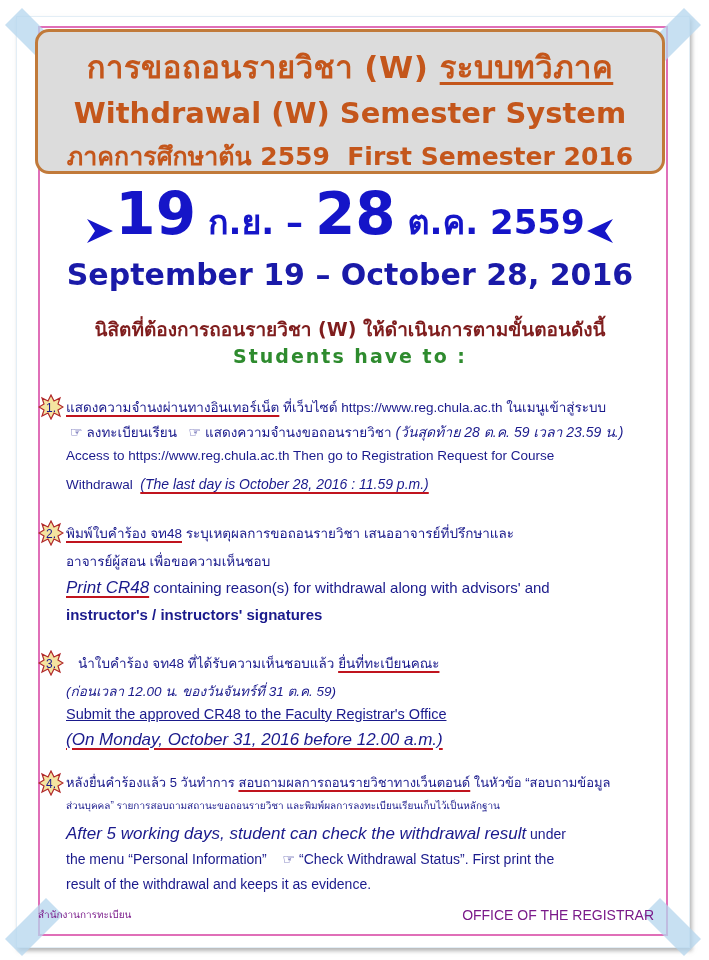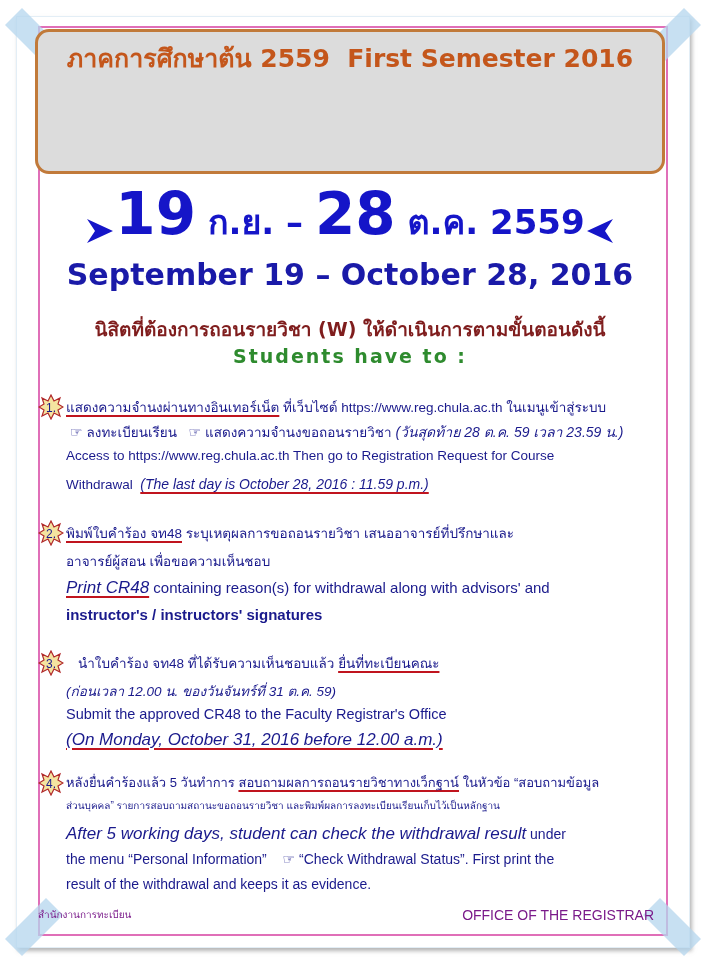--- a/index.html
+++ b/index.html
@@ -84,20 +84,24 @@
 
 <div class="paper">
   <div class="frame"></div>
   <div class="tape tl"></div>
   <div class="tape tr"></div>
   <div class="tape bl"></div>
   <div class="tape br"></div>
 </div>
 
 <div class="title-box">
+  <div class="title-th">
+    <span>การขอถอนรายวิชา (W) </span><span class="u">ระบบทวิภาค</span>
+  </div>
+  <div class="title-en">Withdrawal (W) Semester System</div>
   <div class="title-sem">
     <span>ภาคการศึกษาต้น 2559</span>&nbsp;&nbsp;<span>First Semester 2016</span>
   </div>
 </div>
 
 <div class="date-th">
   <svg class="arrow" viewBox="0 0 30 30">
       <path d="M2 4 L28 16 L2 28 L10 16 Z" fill="#1515c8"></path>
     </svg><span class="big">19</span><span class="mid"> ก.ย. – </span><span class="big">28</span><span class="mid"> ต.ค. 2559</span><svg class="arrow" viewBox="0 0 30 30">
       <path d="M28 4 L2 16 L28 28 L20 16 Z" fill="#1515c8"></path>
@@ -130,30 +134,30 @@
   <div class="line" style="top:84px; font-size:15px;font-weight:bold;">instructor's / instructors' signatures</div>
 </div>
 
 <div class="step" style="top:652px;">
   <svg class="badge" viewBox="0 0 26 26">
       <polygon points="13,1 16,7 22,4 20,10 25,13 20,16 22,22 16,19 13,25 10,19 4,22 6,16 1,13 6,10 4,4 10,7" fill="#f4e4a0" stroke="#b0282a" stroke-width="1.2"></polygon>
     </svg>
   <div class="badge-num">3.</div>
   <div class="line" style="top:0;margin-left:12px;"><span>นำใบคำร้อง จท48 ที่ได้รับความเห็นชอบแล้ว </span><span class="ul-red">ยื่นที่ทะเบียนคณะ</span></div>
   <div class="line it" style="top:28px;">(ก่อนเวลา 12.00 น. ของวันจันทร์ที่ 31 ต.ค. 59)</div>
-  <div class="line" style="top:54px; font-size:14.5px;">Submit the approved CR48 to the Faculty Registrar's Office</div>
+  <div class="line" style="top:54px; font-size:14.5px;text-decoration:underline;">Submit the approved CR48 to the Faculty Registrar's Office</div>
   <div class="line it ul-red" style="top:78px; font-size:17px;">(On Monday, October 31, 2016 before 12.00 a.m.)</div>
 </div>
 
 <div class="step" style="top:772px;">
   <svg class="badge" viewBox="0 0 26 26">
       <polygon points="13,1 16,7 22,4 20,10 25,13 20,16 22,22 16,19 13,25 10,19 4,22 6,16 1,13 6,10 4,4 10,7" fill="#f4e4a0" stroke="#b0282a" stroke-width="1.2"></polygon>
     </svg>
   <div class="badge-num">4.</div>
-  <div class="line" style="top:0; font-size:13px;"><span>หลังยื่นคำร้องแล้ว 5 วันทำการ </span><span class="ul-red">สอบถามผลการถอนรายวิชาทางเว็กฐาน์</span><span> ในหัวข้อ “สอบถามข้อมูล</span></div>
+  <div class="line" style="top:0; font-size:13px;"><span>หลังยื่นคำร้องแล้ว 5 วันทำการ </span><span class="ul-red">สอบถามผลการถอนรายวิชาทางเว็นตอนด์</span><span> ในหัวข้อ “สอบถามข้อมูล</span></div>
   <div class="line" style="top:26px; font-size:10px;">ส่วนบุคคล” รายการสอบถามสถานะขอถอนรายวิชา และพิมพ์ผลการลงทะเบียนเรียนเก็บไว้เป็นหลักฐาน</div>
   <div class="line" style="top:52px; font-size:14px;"><span class="it big17">After 5 working days, student can check the withdrawal result</span><span> under</span></div>
   <div class="line" style="top:79px; font-size:14px;"><span>the menu “Personal Information”</span>&nbsp;&nbsp;&nbsp;<span class="hand">☞</span><span>“Check Withdrawal Status”. First print the</span></div>
   <div class="line" style="top:104px; font-size:14px;">result of the withdrawal and keeps it as evidence.</div>
 </div>
 
 <div class="footer-th">สำนักงานการทะเบียน</div>
 <div class="footer-en">OFFICE OF THE REGISTRAR</div>
 
 </body></html>

